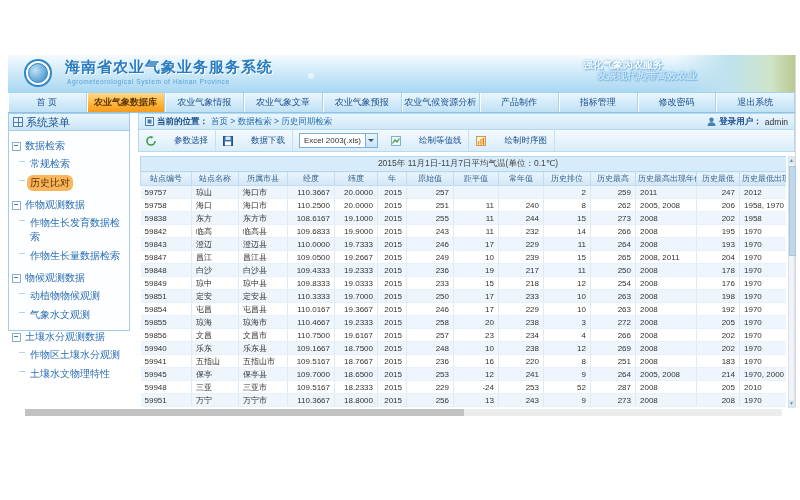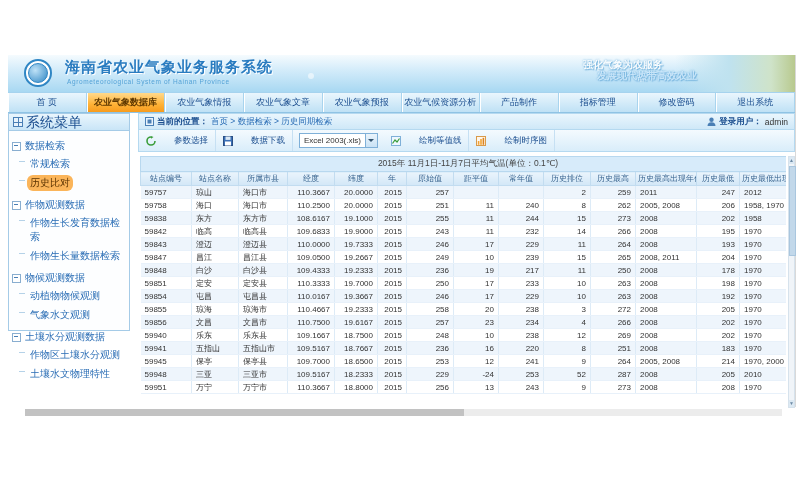--- a/index.html
+++ b/index.html
@@ -30,21 +30,21 @@
   .tab{flex:1;text-align:center;line-height:18px;font-size:9px;color:#1b4e8f;cursor:pointer;
        border-right:1px solid #a9d4ee;box-shadow:inset 1px 0 0 #ffffff;white-space:nowrap;overflow:hidden;}
   .tab.active{background:linear-gradient(180deg,#ffd98c 0%,#ffb236 60%,#f79b1e 100%);
        color:#5f3800;font-weight:bold;}
 
   
   .content{display:flex;height:296px;background:#fff;}
   .side{width:124px;flex:none;}
   .side-panel{width:122px;height:218px;border:1px solid #a5cbe7;background:#fdfeff;box-sizing:border-box;}
   .side-header{height:16px;line-height:16px;background:linear-gradient(180deg,#eaf6fd,#c9e5f7);
-       border-bottom:1px solid #a5cbe7;font-size:14px;color:#1b4e8f;padding-left:4px;display:flex;align-items:center;gap:3px;}
+       border-bottom:1px solid #a5cbe7;font-size:11px;color:#1b4e8f;padding-left:4px;display:flex;align-items:center;gap:3px;}
   .grid-ic{width:8px;height:8px;border:1px solid #4a7fb5;background:
        linear-gradient(#4a7fb5,#4a7fb5) 0 3.5px/8px 1px no-repeat,
        linear-gradient(#4a7fb5,#4a7fb5) 3.5px 0/1px 8px no-repeat,#e8f3fc;}
   .tree{padding:6px 3px;font-size:10px;color:#2a6db5;}
   .grp{margin-top:7px;}
   .grp:first-child{margin-top:2px;}
   .grp-row{display:flex;align-items:center;gap:4px;cursor:pointer;}
   .mbox{width:7px;height:7px;border:1px solid #89aed0;background:#fff;position:relative;flex:none;}
   .mbox::after{content:"";position:absolute;left:1px;top:2.5px;width:3.5px;height:1px;background:#4a7fb5;}
   .child{margin:3px 0 0 15px;cursor:pointer;position:relative;padding:1px 3px;display:table;}
@@ -366,20 +366,36 @@
                 <td class="ar">236</td>
                 <td class="ar">19</td>
                 <td class="ar">217</td>
                 <td class="ar">11</td>
                 <td class="ar">250</td>
                 <td class="al">2008</td>
                 <td class="ar">178</td>
                 <td class="al">1970</td>
               </tr>
               <tr>
+                <td class="al">59849</td>
+                <td class="al">琼中</td>
+                <td class="al">琼中县</td>
+                <td class="ar">109.8333</td>
+                <td class="ar">19.0333</td>
+                <td class="ar">2015</td>
+                <td class="ar">233</td>
+                <td class="ar">15</td>
+                <td class="ar">218</td>
+                <td class="ar">12</td>
+                <td class="ar">254</td>
+                <td class="al">2008</td>
+                <td class="ar">176</td>
+                <td class="al">1970</td>
+              </tr>
+              <tr>
                 <td class="al">59851</td>
                 <td class="al">定安</td>
                 <td class="al">定安县</td>
                 <td class="ar">110.3333</td>
                 <td class="ar">19.7000</td>
                 <td class="ar">2015</td>
                 <td class="ar">250</td>
                 <td class="ar">17</td>
                 <td class="ar">233</td>
                 <td class="ar">10</td>

